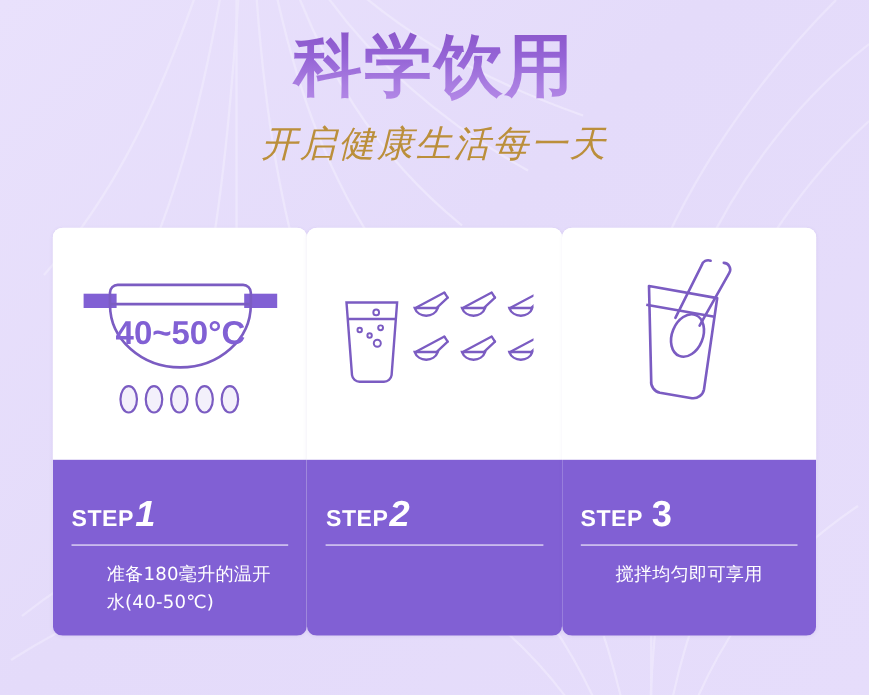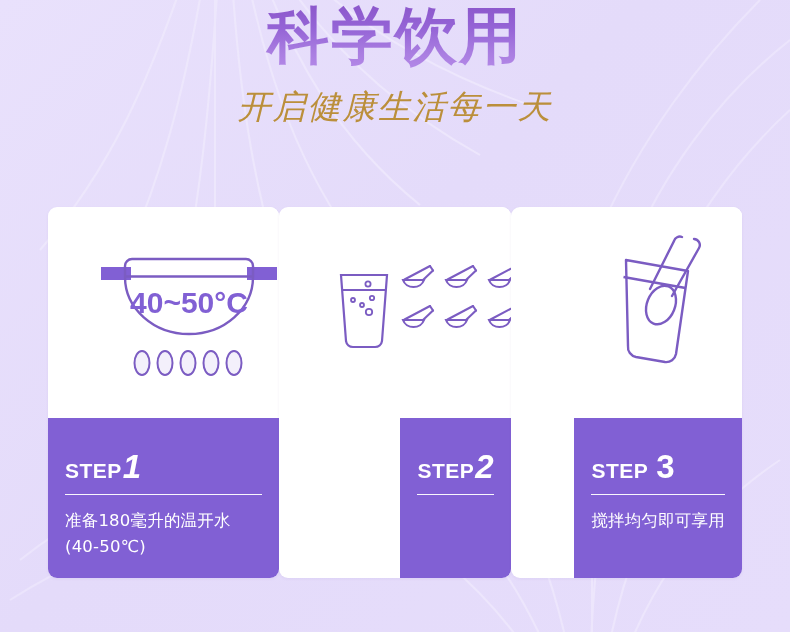--- a/index.html
+++ b/index.html
@@ -27,20 +27,21 @@
     position: absolute;
     inset: 0;
     opacity: 1;
   }
 
   
   #header {
     position: absolute;
     top: 0; left: 0; right: 0;
     text-align: center;
+    padding-top: 24px;
   }
 
   #main-title {
     font-size: 62px;
     font-weight: bold;
     letter-spacing: 2px;
     line-height: 1.15;
     background: linear-gradient(180deg, #8a55c9 0%, #9564d6 40%, #a87ce0 72%, #b58ae8 100%);
     -webkit-background-clip: text;
     background-clip: text;
@@ -70,21 +71,20 @@
 
   .card {
     width: 236px;
     height: 371px;
     border-radius: 9px;
     overflow: hidden;
     background: #ffffff;
     display: flex;
     flex-direction: column;
     box-shadow: 0 1px 3px rgba(120, 90, 180, 0.08);
-    align-items: flex-end;
   }
 
   .card-icon {
     height: 211px;
     background: #ffffff;
     display: flex;
     align-items: center;
     justify-content: center;
     flex: 0 0 211px;
   }
@@ -128,20 +128,21 @@
     opacity: 0.95;
     margin: 11px 0 13px 0;
   }
 
   .desc {
     font-size: 16.5px;
     line-height: 1.6;
     color: #ffffff;
     font-family: "DejaVu Sans", "Liberation Sans", sans-serif;
     letter-spacing: 0.2px;
+    margin-left: 32px;
   }
 
   svg { display: block; }
 </style>
 </head>
 <body>
 
 <div id="bg-wrap">
   <svg id="bg-pattern" width="790" height="632" viewBox="0 0 790 632" preserveAspectRatio="none">
     <g stroke="#efe9fd" stroke-width="2" fill="none" opacity="0.85">

